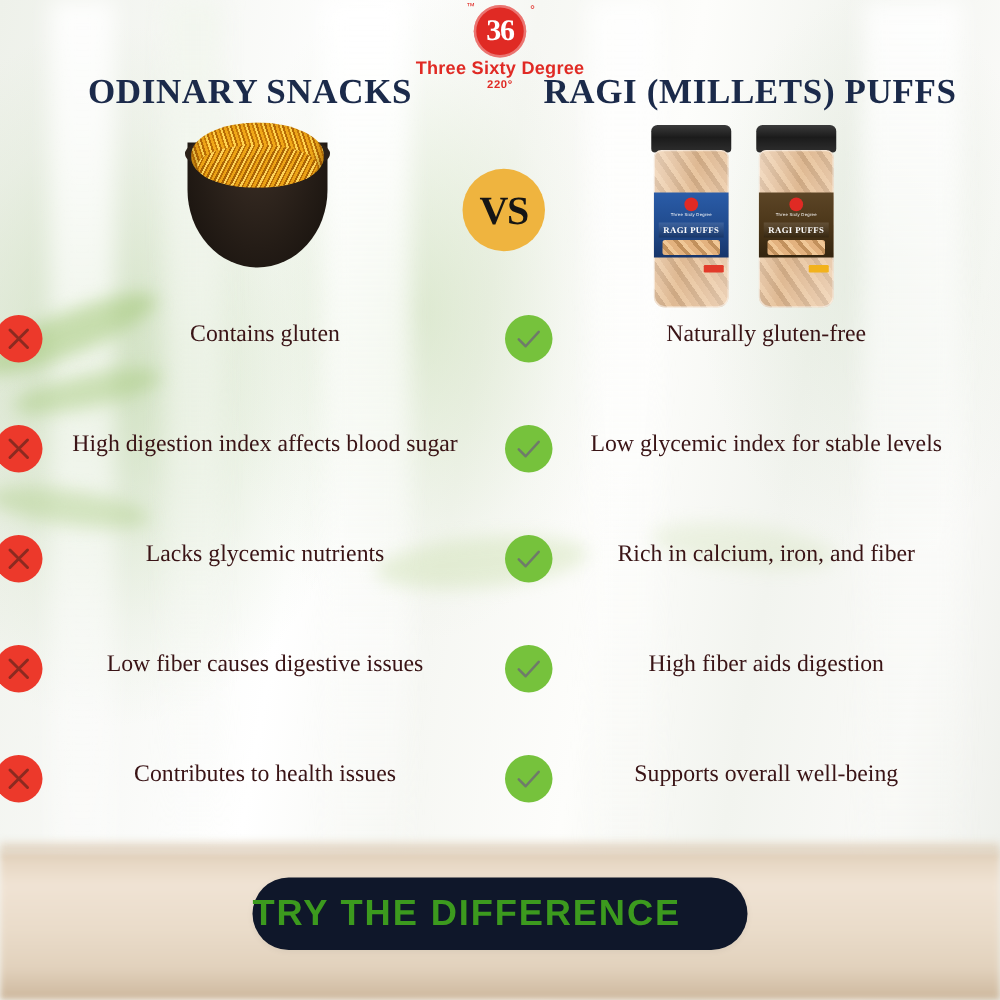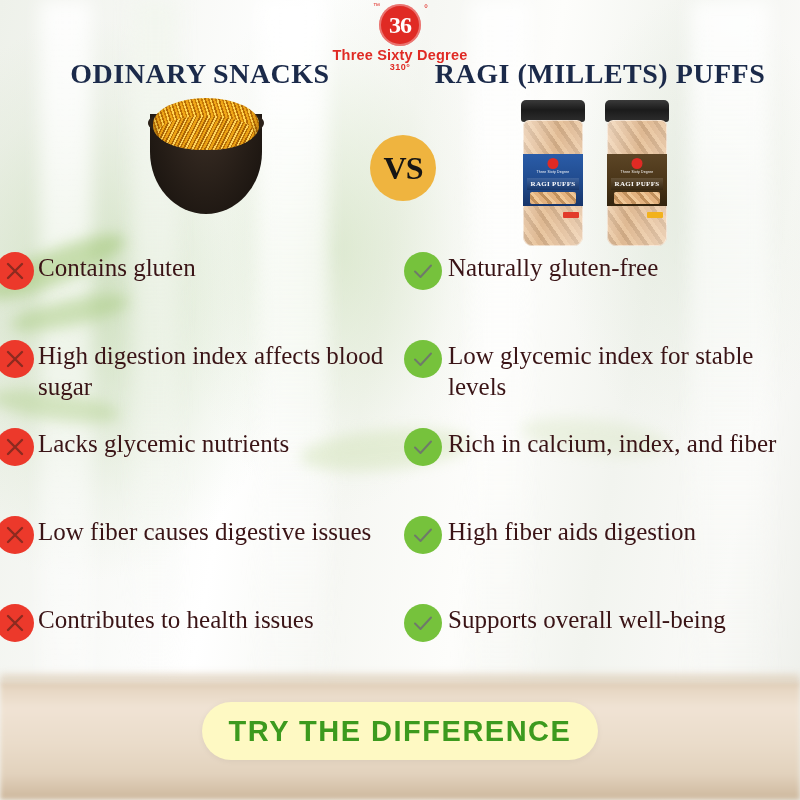--- a/index.html
+++ b/index.html
@@ -340,42 +340,42 @@
     border-radius: 50%;
     margin-top: 0px;
     position: relative;
   }
   .mark-x { background: #ec392b; }
   .mark-c { background: #76c23c; }
   .mark svg { position: absolute; inset: 0; width: 38px; height: 38px; }
 
   .txt {
     flex: 1 1 auto;
+    text-align: center;
     color: #3a1416;
     font-family: "Liberation Serif", serif;
-    font-size: 25px;
+    font-size: 19px;
     line-height: 31px;
     padding: 0 4px;
   }
   .cell-left .txt  { padding-right: 14px; }
   .cell-right .txt { padding-left: 6px; padding-right: 22px; }
 
   
   .cta {
     position: absolute;
     left: 50%;
     top: 702px;
     transform: translateX(-50%);
     width: 396px;
     height: 58px;
     border-radius: 29px;
-    background: #fef9c3;
+    background: #0f172a;
     display: flex;
     align-items: center;
-    justify-content: center;
     box-shadow: 0 1px 6px rgba(0,0,0,0.06);
   }
   .cta span {
     color: #3c9a1e;
     font-family: "Liberation Sans", sans-serif;
     font-weight: bold;
     font-size: 29px;
     letter-spacing: 1.5px;
   }
 </style>
@@ -398,21 +398,21 @@
   <div class="table-edge"></div>
   <div class="table-top"></div>
 
   <div class="logo">
     <div class="logo-mark">
       <span class="tm">™</span>
       <span class="deg">°</span>
       <span class="num">36</span>
     </div>
     <div class="logo-name">Three Sixty Degree</div>
-    <div class="logo-sub">310°</div>
+    <div class="logo-sub">220°</div>
   </div>
 
   <div class="head head-left">ODINARY SNACKS</div>
   <div class="head head-right">RAGI (MILLETS) PUFFS</div>
 
   <div class="bowl-wrap">
     <div class="bowl-body"></div>
     <div class="bowl-rim"></div>
     <div class="bowl-fill"></div>
     <div class="bowl-fill2"></div>
@@ -495,21 +495,21 @@
             </svg>
         </div>
         <div class="txt">Lacks glycemic nutrients</div>
       </div>
       <div class="cell cell-right">
         <div class="mark mark-c">
           <svg viewBox="0 0 38 38">
               <path d="M11 19.5 L16.5 25 L27 13.5" stroke="#6f7a6a" stroke-width="2" stroke-linecap="round" stroke-linejoin="round" fill="none"></path>
             </svg>
         </div>
-        <div class="txt">Rich in calcium, index, and fiber</div>
+        <div class="txt">Rich in calcium, iron, and fiber</div>
       </div>
     </div>
 
     <div class="row">
       <div class="cell cell-left">
         <div class="mark mark-x">
           <svg viewBox="0 0 38 38">
               <path d="M12 12 L26 26 M26 12 L12 26" stroke="#8c2a20" stroke-width="2.4" stroke-linecap="round" fill="none"></path>
             </svg>
         </div>

